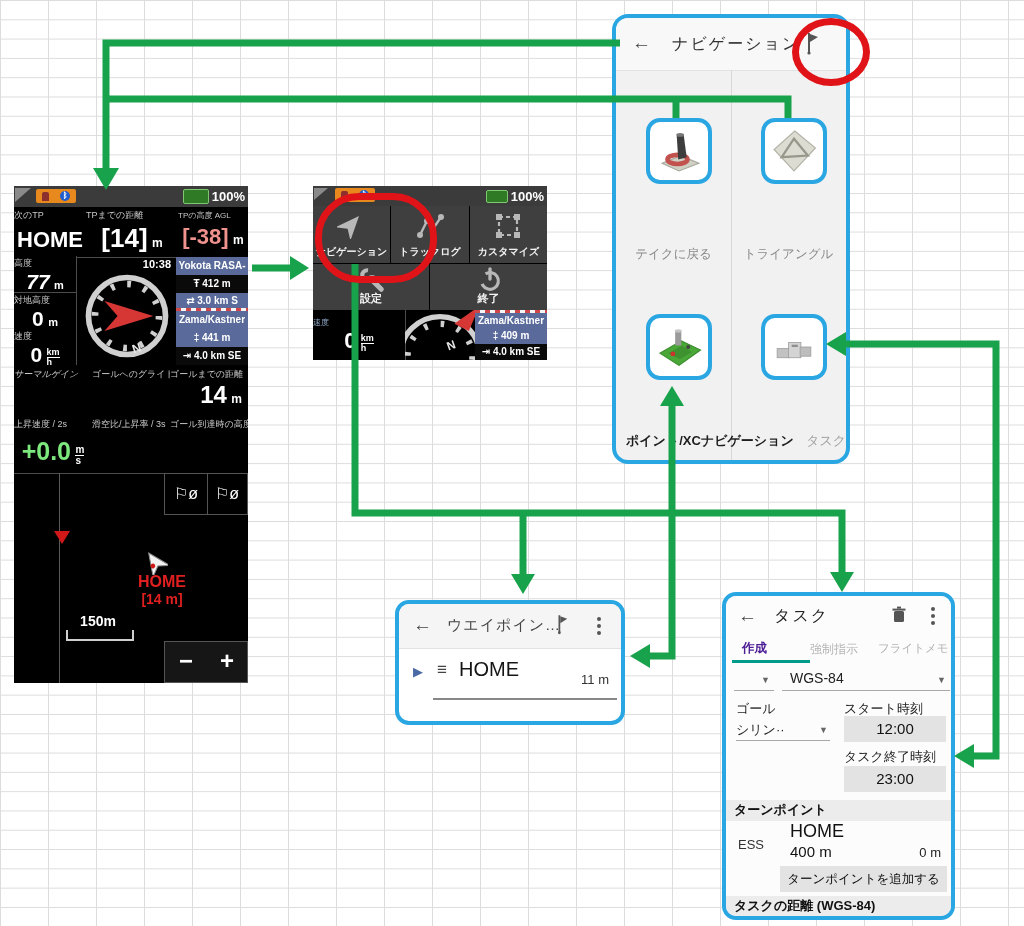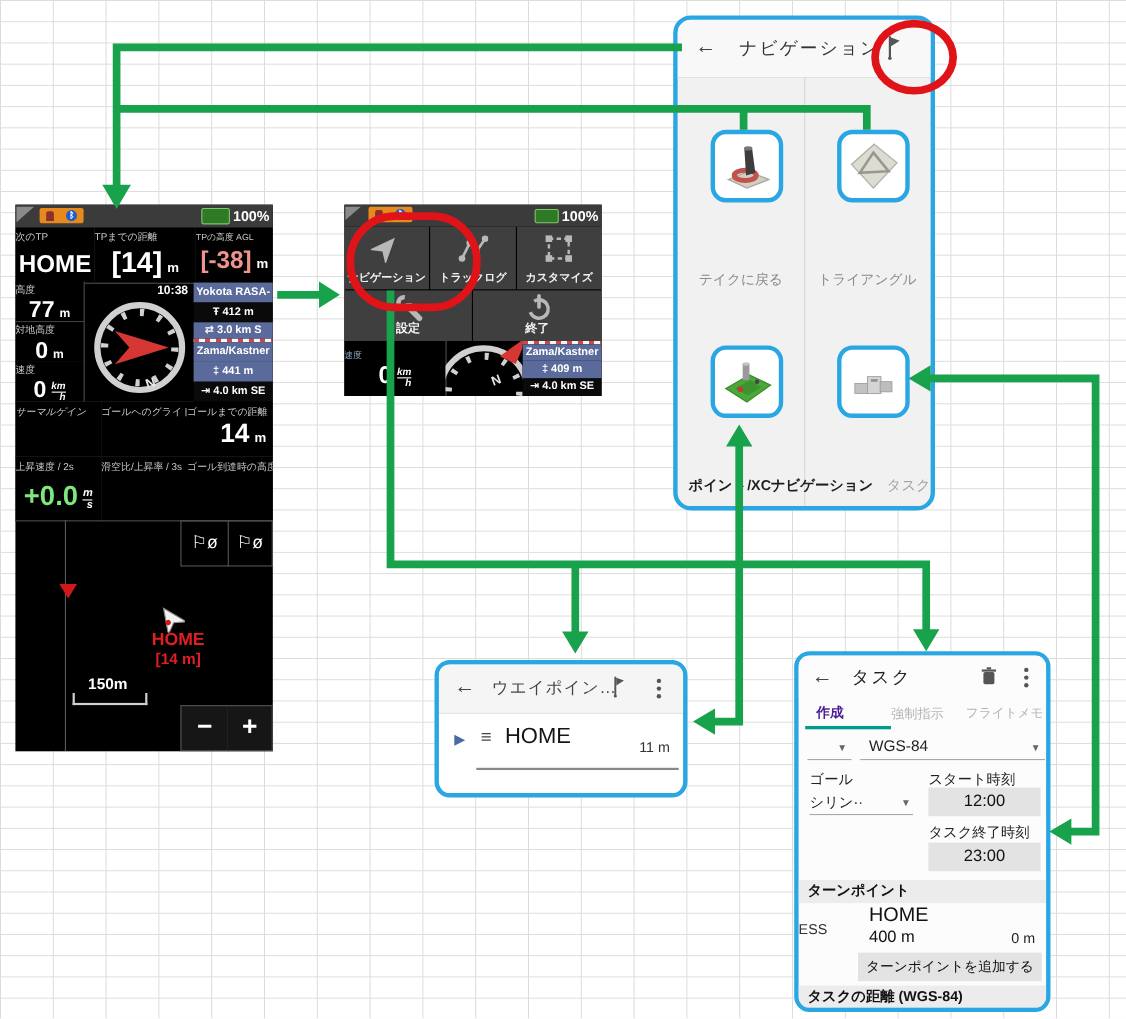--- a/index.html
+++ b/index.html
@@ -16,21 +16,21 @@
   .statusbar{left:0;top:0;right:0;height:21px;background:#3b3b3b;}
   .sb-cursor{left:1px;top:2px;width:0;height:0;border-top:14px solid #8a8a8a;border-right:16px solid transparent;}
   .sb-badge{left:22px;top:3px;width:40px;height:14px;background:#e8891d;border-radius:2px;display:flex;align-items:center;justify-content:space-around;}
   .sb-person{width:7px;height:9px;background:#8c2f2f;border-radius:2px 2px 0 0;}
   .sb-bt{width:10px;height:10px;background:#1d5dd0;border-radius:50%;color:#fff;font-size:8px;line-height:10px;text-align:center;font-weight:bold;}
   .sb-batt-ico{width:24px;height:13px;background:#2f7a25;border:1px solid #7fc86f;border-radius:2px;margin-right:3px;}
   .sb-batt{color:#fff;font-weight:bold;font-size:13px;}
   .cell-label{color:#c9c9c9;font-size:9px;white-space:nowrap;overflow:hidden;}
   .bigval{color:#fff;font-weight:bold;}
   .unit{color:#fff;font-size:12px;font-weight:bold;}
-  .stackunit{display:inline-block;vertical-align:middle;text-align:right;color:#fff;font-size:9px;font-weight:bold;line-height:9px;font-style:italic;}
+  .stackunit{display:inline-block;vertical-align:middle;text-align:left;color:#fff;font-size:9px;font-weight:bold;line-height:9px;}
   .stackunit .top{border-bottom:1px solid #fff;display:block;}
   .wp-row{width:72px;height:18px;color:#fff;font-weight:bold;font-size:10px;line-height:18px;text-align:center;white-space:nowrap;overflow:hidden;}
   .wp-blue{background:#5a6b9b;}
   .wp-dark{background:#0a0a0a;}
   .wp-div{height:3px;background:repeating-linear-gradient(90deg,#d04545 0 5px,#f5f5f5 5px 10px);}
   .dkcell{border-right:1px solid #4c4c4c;border-bottom:1px solid #4c4c4c;background:#000;}
   
   .tile{background:#3f3f3f;}
   .tile-label{position:absolute;left:0;right:0;bottom:4px;text-align:center;color:#f2f2f2;font-weight:bold;font-size:10px;white-space:nowrap;}
   
@@ -75,21 +75,21 @@
     <div class="cell-label" style="margin-top:2px;">TPまでの距離</div>
     <div style="text-align:center;margin-top:1px;"><span class="bigval" style="font-size:26px;">[14]</span> <span class="unit">m</span></div>
   </div>
   <div class="abs dkcell" style="left:164px;top:21px;width:70px;height:50px;border-right:none;">
     <div class="cell-label" style="font-size:8px;margin-top:3px;">TPの高度 AGL</div>
     <div style="text-align:center;margin-top:3px;"><span style="font-size:22px;font-weight:bold;color:#f0928d;">[-38]</span> <span class="unit">m</span></div>
   </div>
 
   <div class="abs dkcell" style="left:0;top:70px;width:62px;height:36px;">
     <div class="cell-label" style="margin-top:1px;">高度</div>
-    <div style="text-align:center;"><span class="bigval" style="font-size:21px;">77</span> <span class="unit" style="font-size:11px;">m</span></div>
+    <div style="text-align:center;"><span class="bigval" style="font-size:21px;font-style:italic;">77</span> <span class="unit" style="font-size:11px;">m</span></div>
   </div>
   <div class="abs dkcell" style="left:0;top:107px;width:62px;height:36px;">
     <div class="cell-label" style="margin-top:1px;">対地高度</div>
     <div style="text-align:center;"><span class="bigval" style="font-size:21px;">0</span> <span class="unit" style="font-size:11px;">m</span></div>
   </div>
   <div class="abs dkcell" style="left:0;top:143px;width:62px;height:36px;">
     <div class="cell-label" style="margin-top:1px;">速度</div>
     <div style="text-align:center;"><span class="bigval" style="font-size:21px;">0</span>
       <span class="stackunit"><span class="top">km</span><span>h</span></span>
     </div>
@@ -348,21 +348,21 @@
     <span class="abs" style="left:0;top:3px;font-size:13px;color:#222;">シリン··</span>
     <span class="abs caret" style="right:2px;bottom:5px;">▼</span>
   </div>
   <span class="abs" style="left:118px;top:104px;font-size:13px;color:#222;">スタート時刻</span>
   <div class="abs graybox" style="left:118px;top:120px;width:102px;height:26px;line-height:26px;">12:00</div>
   <span class="abs" style="left:118px;top:152px;font-size:13px;color:#222;">タスク終了時刻</span>
   <div class="abs graybox" style="left:118px;top:170px;width:102px;height:26px;line-height:26px;">23:00</div>
 
   <div class="abs band" style="left:0;top:204px;right:0;height:21px;">ターンポイント</div>
   <div class="abs" style="left:0;top:225px;right:0;height:42px;">
-    <span class="abs" style="left:0;top:16px;font-size:13px;color:#333;">ESS</span>
+    <span class="abs" style="left:12px;top:16px;font-size:13px;color:#333;">ESS</span>
     <span class="abs" style="left:64px;top:0;font-size:18px;color:#111;">HOME</span>
     <span class="abs" style="left:64px;top:22px;font-size:15px;color:#111;">400 m</span>
     <span class="abs" style="right:10px;top:24px;font-size:13px;color:#222;">0 m</span>
   </div>
   <div class="abs graybox" style="left:54px;top:270px;width:167px;height:26px;line-height:26px;font-size:12.5px;">ターンポイントを追加する</div>
   <div class="abs band" style="left:0;top:300px;right:0;height:20px;">タスクの距離 (WGS-84)</div>
   <span class="abs" style="left:6px;top:321px;font-size:12.5px;color:#444;">最短経路</span>
 </div>
 
 <svg class="abs arrow-svg" width="1024" height="926" viewBox="0 0 1024 926">

